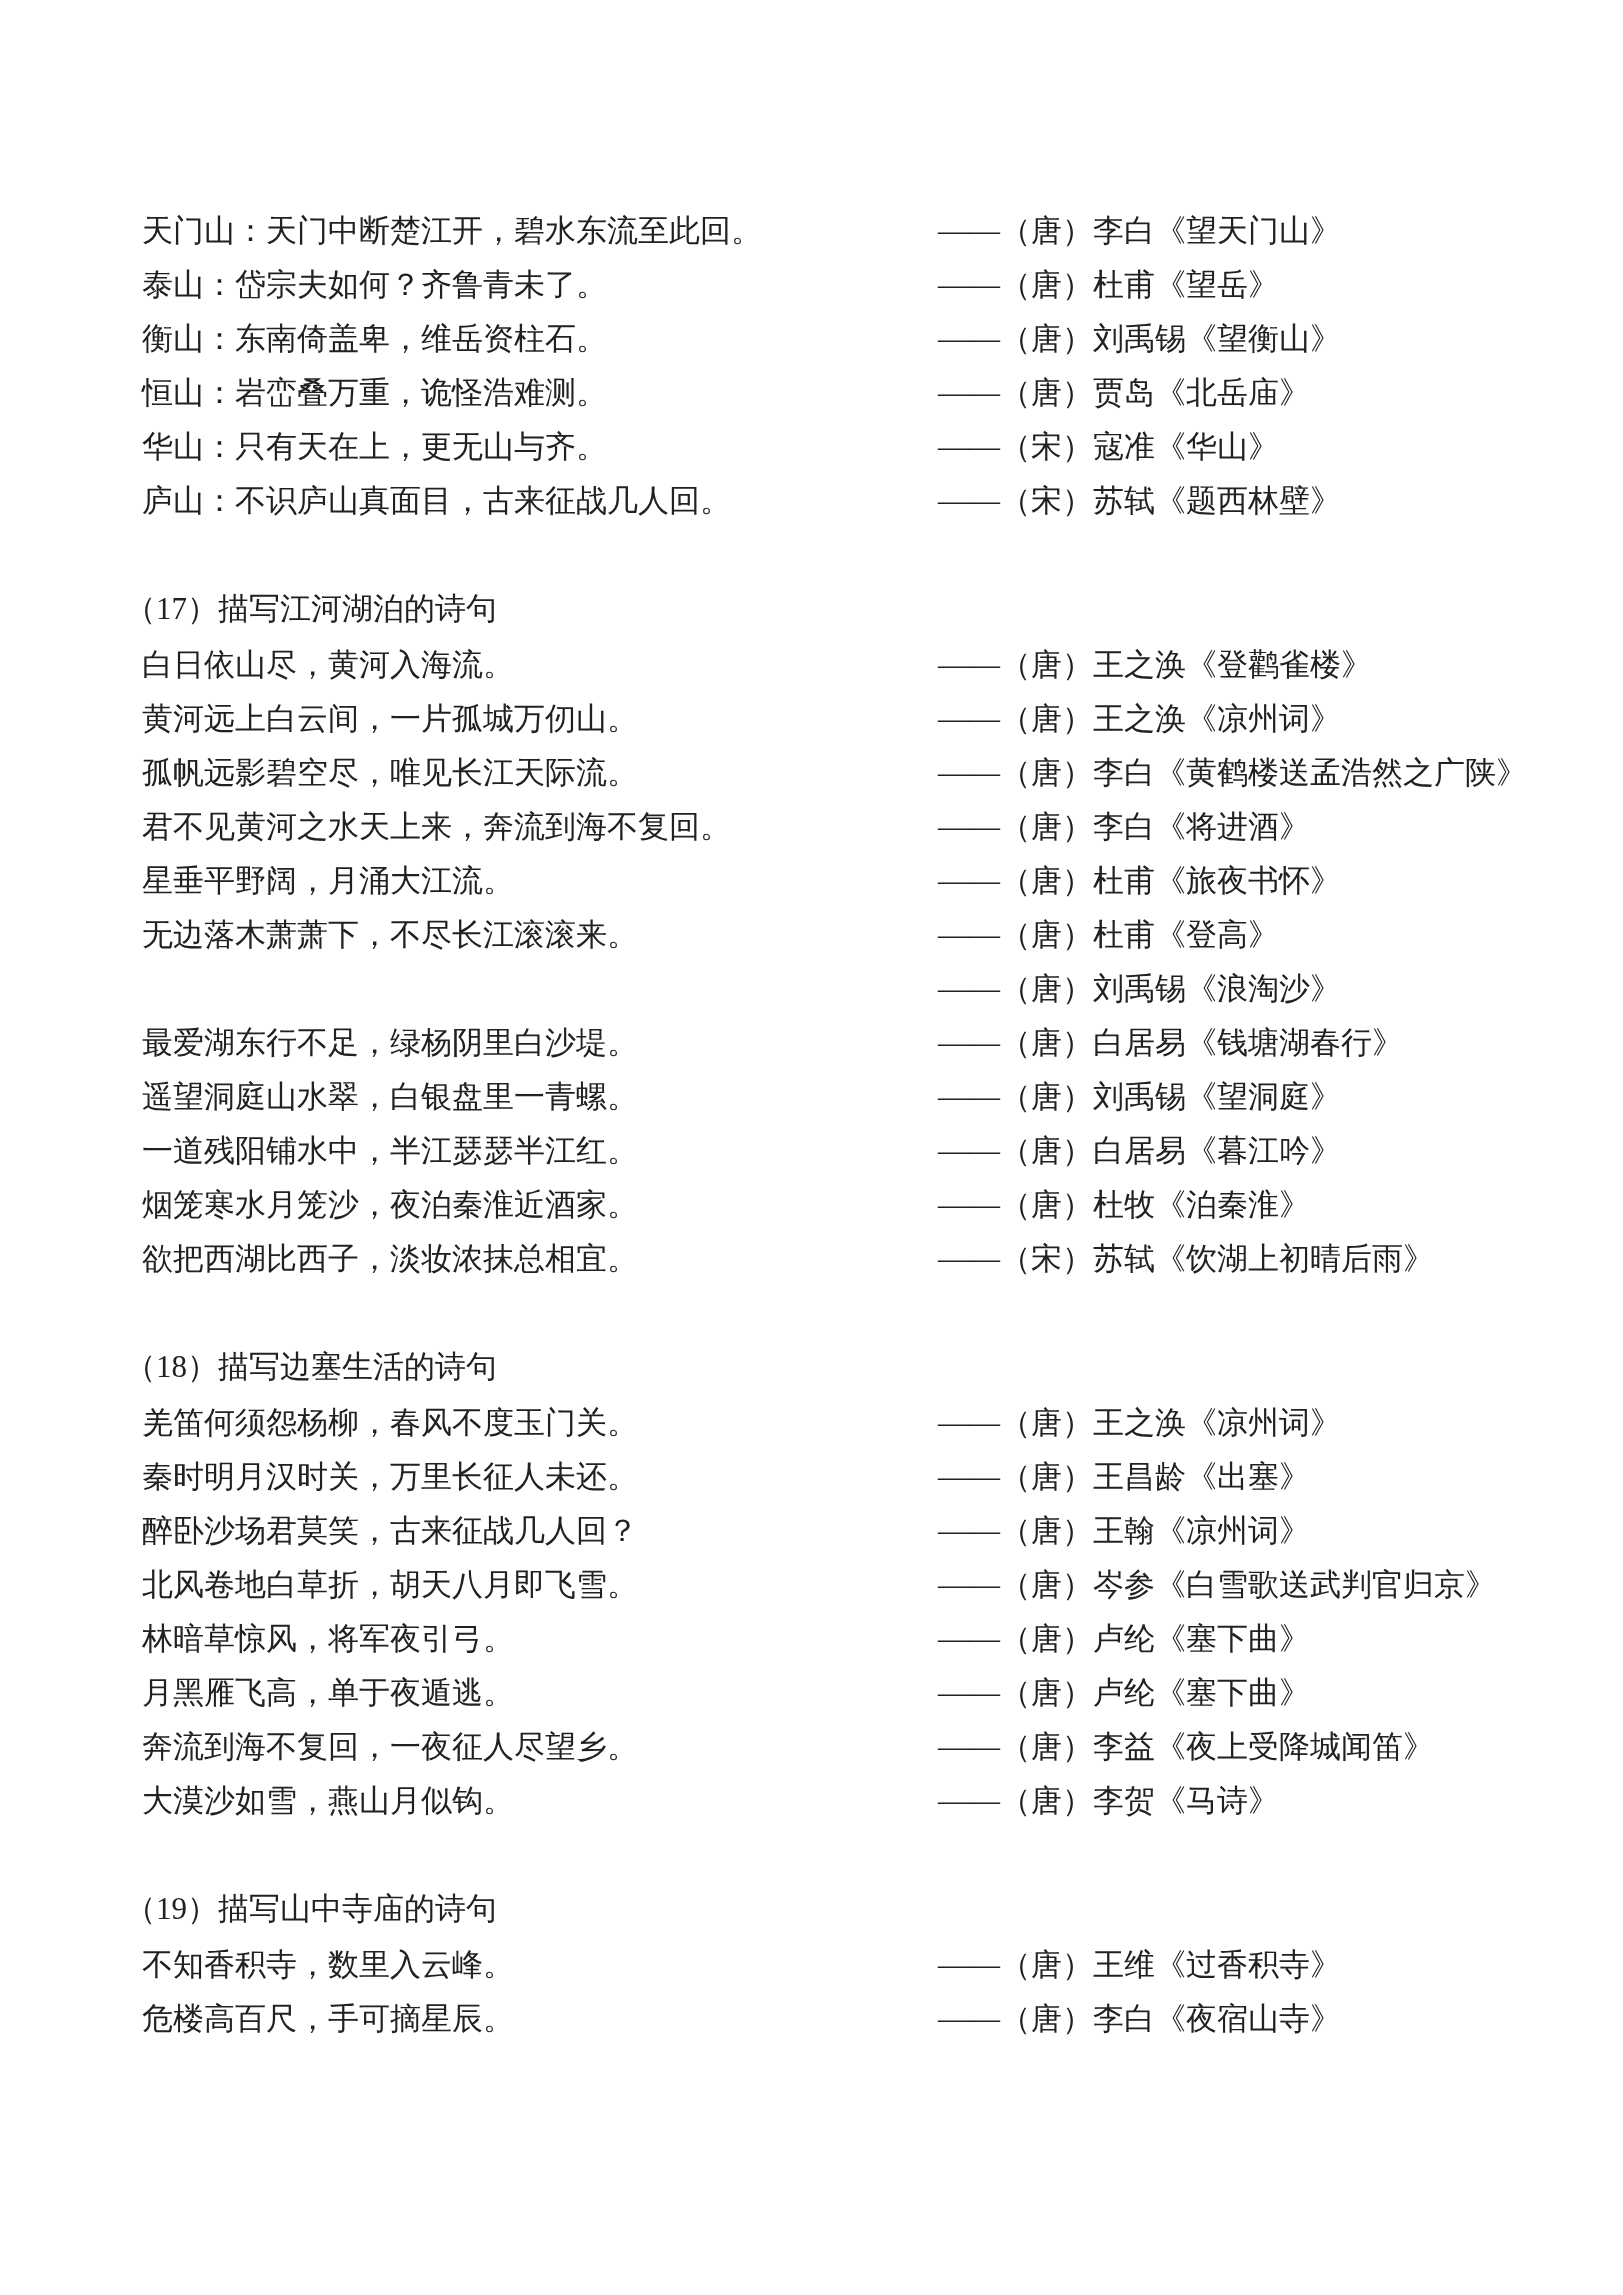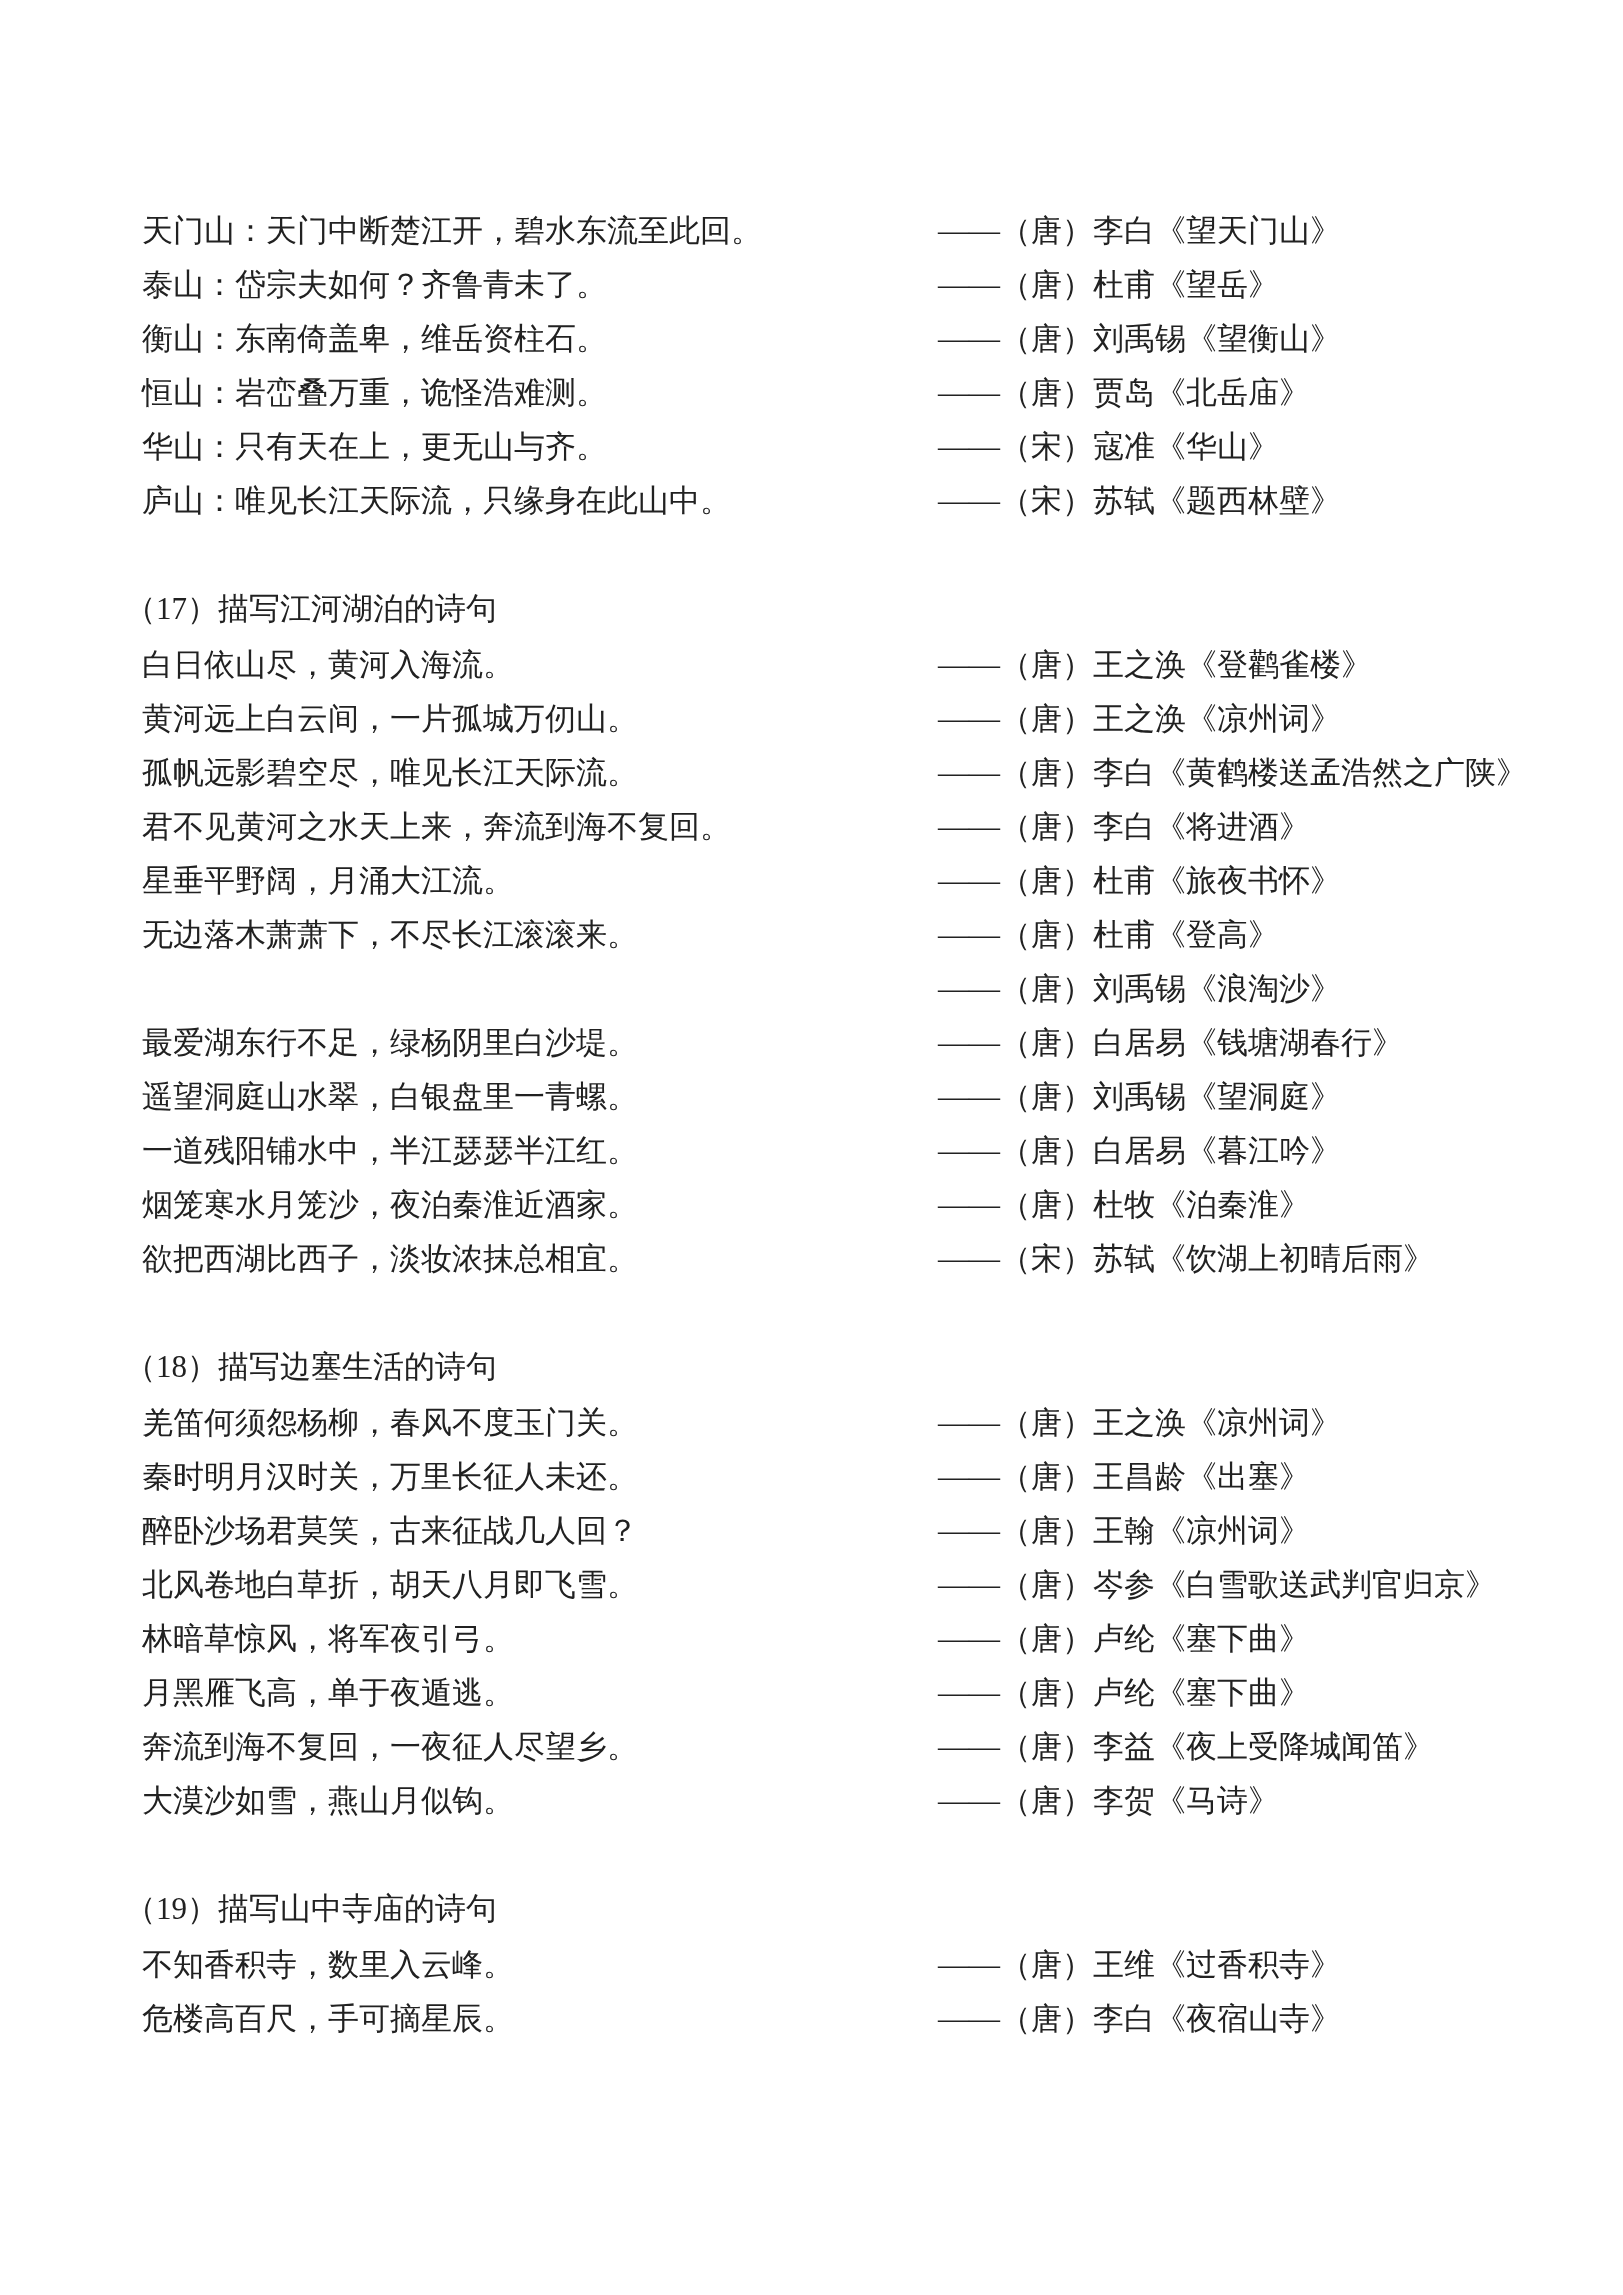--- a/index.html
+++ b/index.html
@@ -66,21 +66,21 @@
       </div>
       <div class="row line">
         <span class="poem">恒山：岩峦叠万重，诡怪浩难测。</span>
         <span class="attr">——（唐）贾岛《北岳庙》</span>
       </div>
       <div class="row line">
         <span class="poem">华山：只有天在上，更无山与齐。</span>
         <span class="attr">——（宋）寇准《华山》</span>
       </div>
       <div class="row line">
-        <span class="poem">庐山：唯见长江天际流，只缘身在此山中。</span>
+        <span class="poem">庐山：不识庐山真面目，古来征战几人回。</span>
         <span class="attr">——（宋）苏轼《题西林壁》</span>
       </div>
       <div class="spacer"></div>
       <div class="row header">
         <span class="header-text">（17）描写江河湖泊的诗句</span>
       </div>
       <div class="row line">
         <span class="poem">白日依山尽，黄河入海流。</span>
         <span class="attr">——（唐）王之涣《登鹳雀楼》</span>
       </div>

